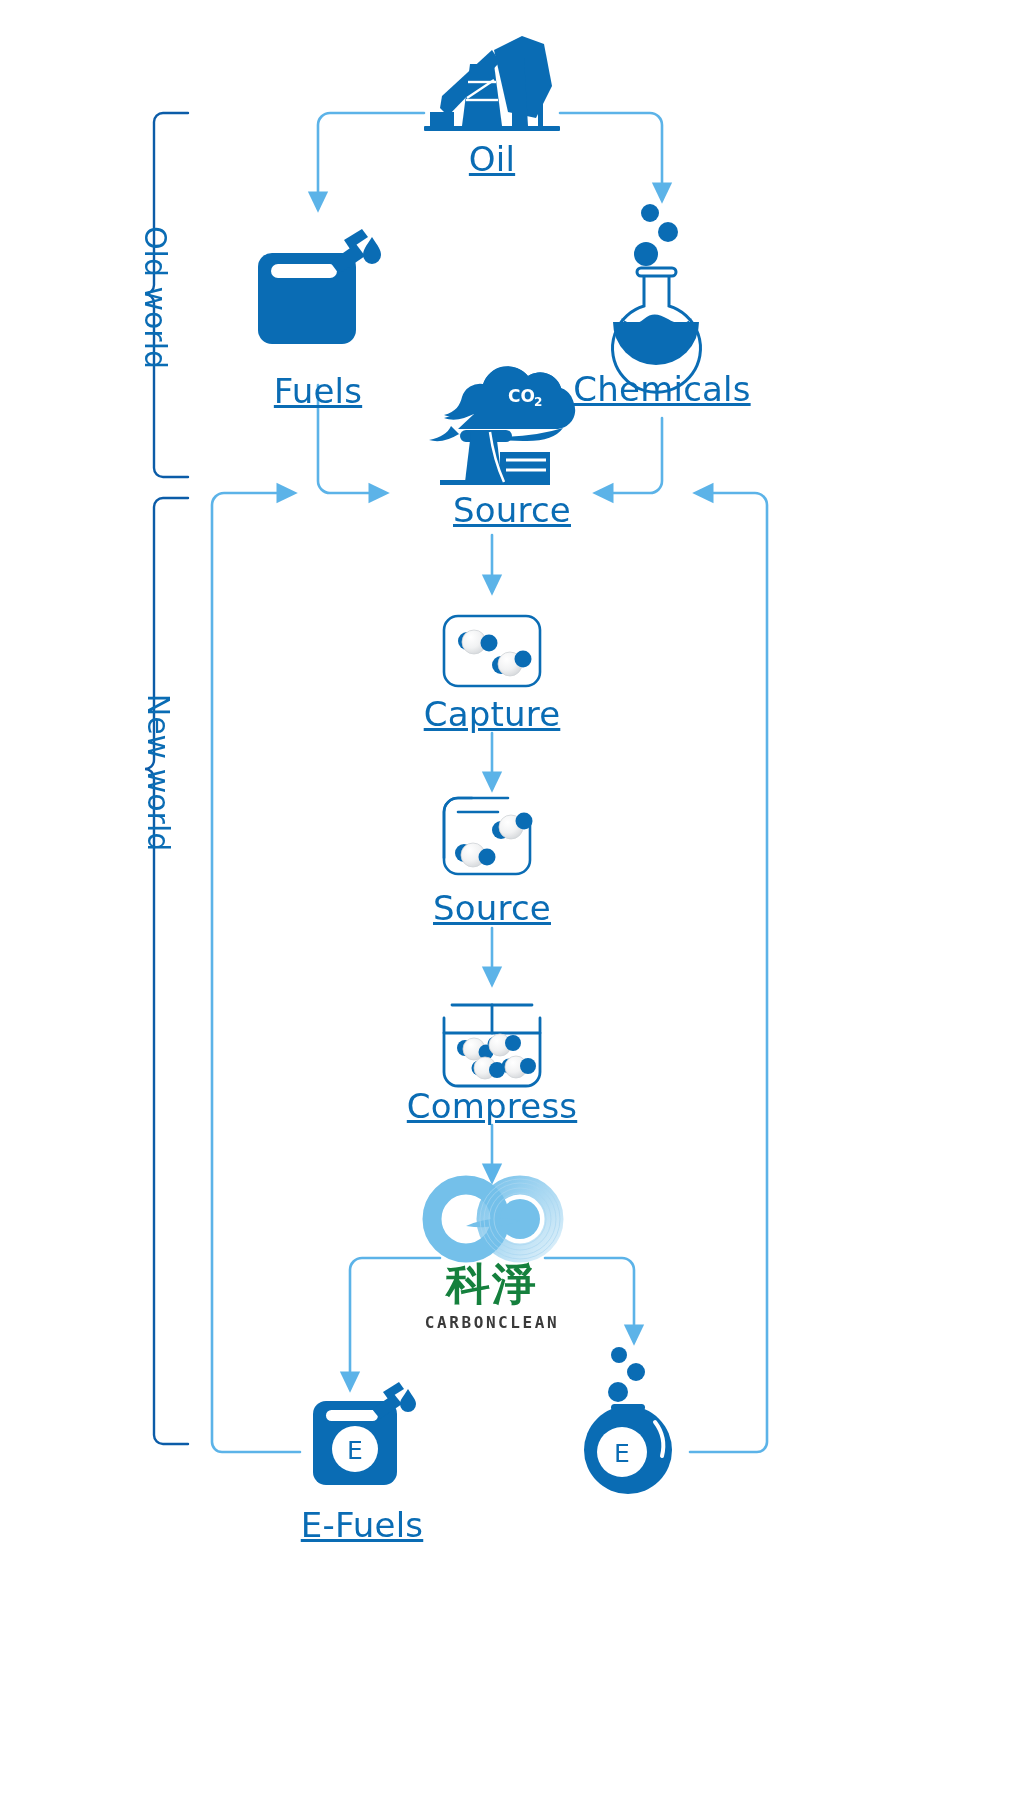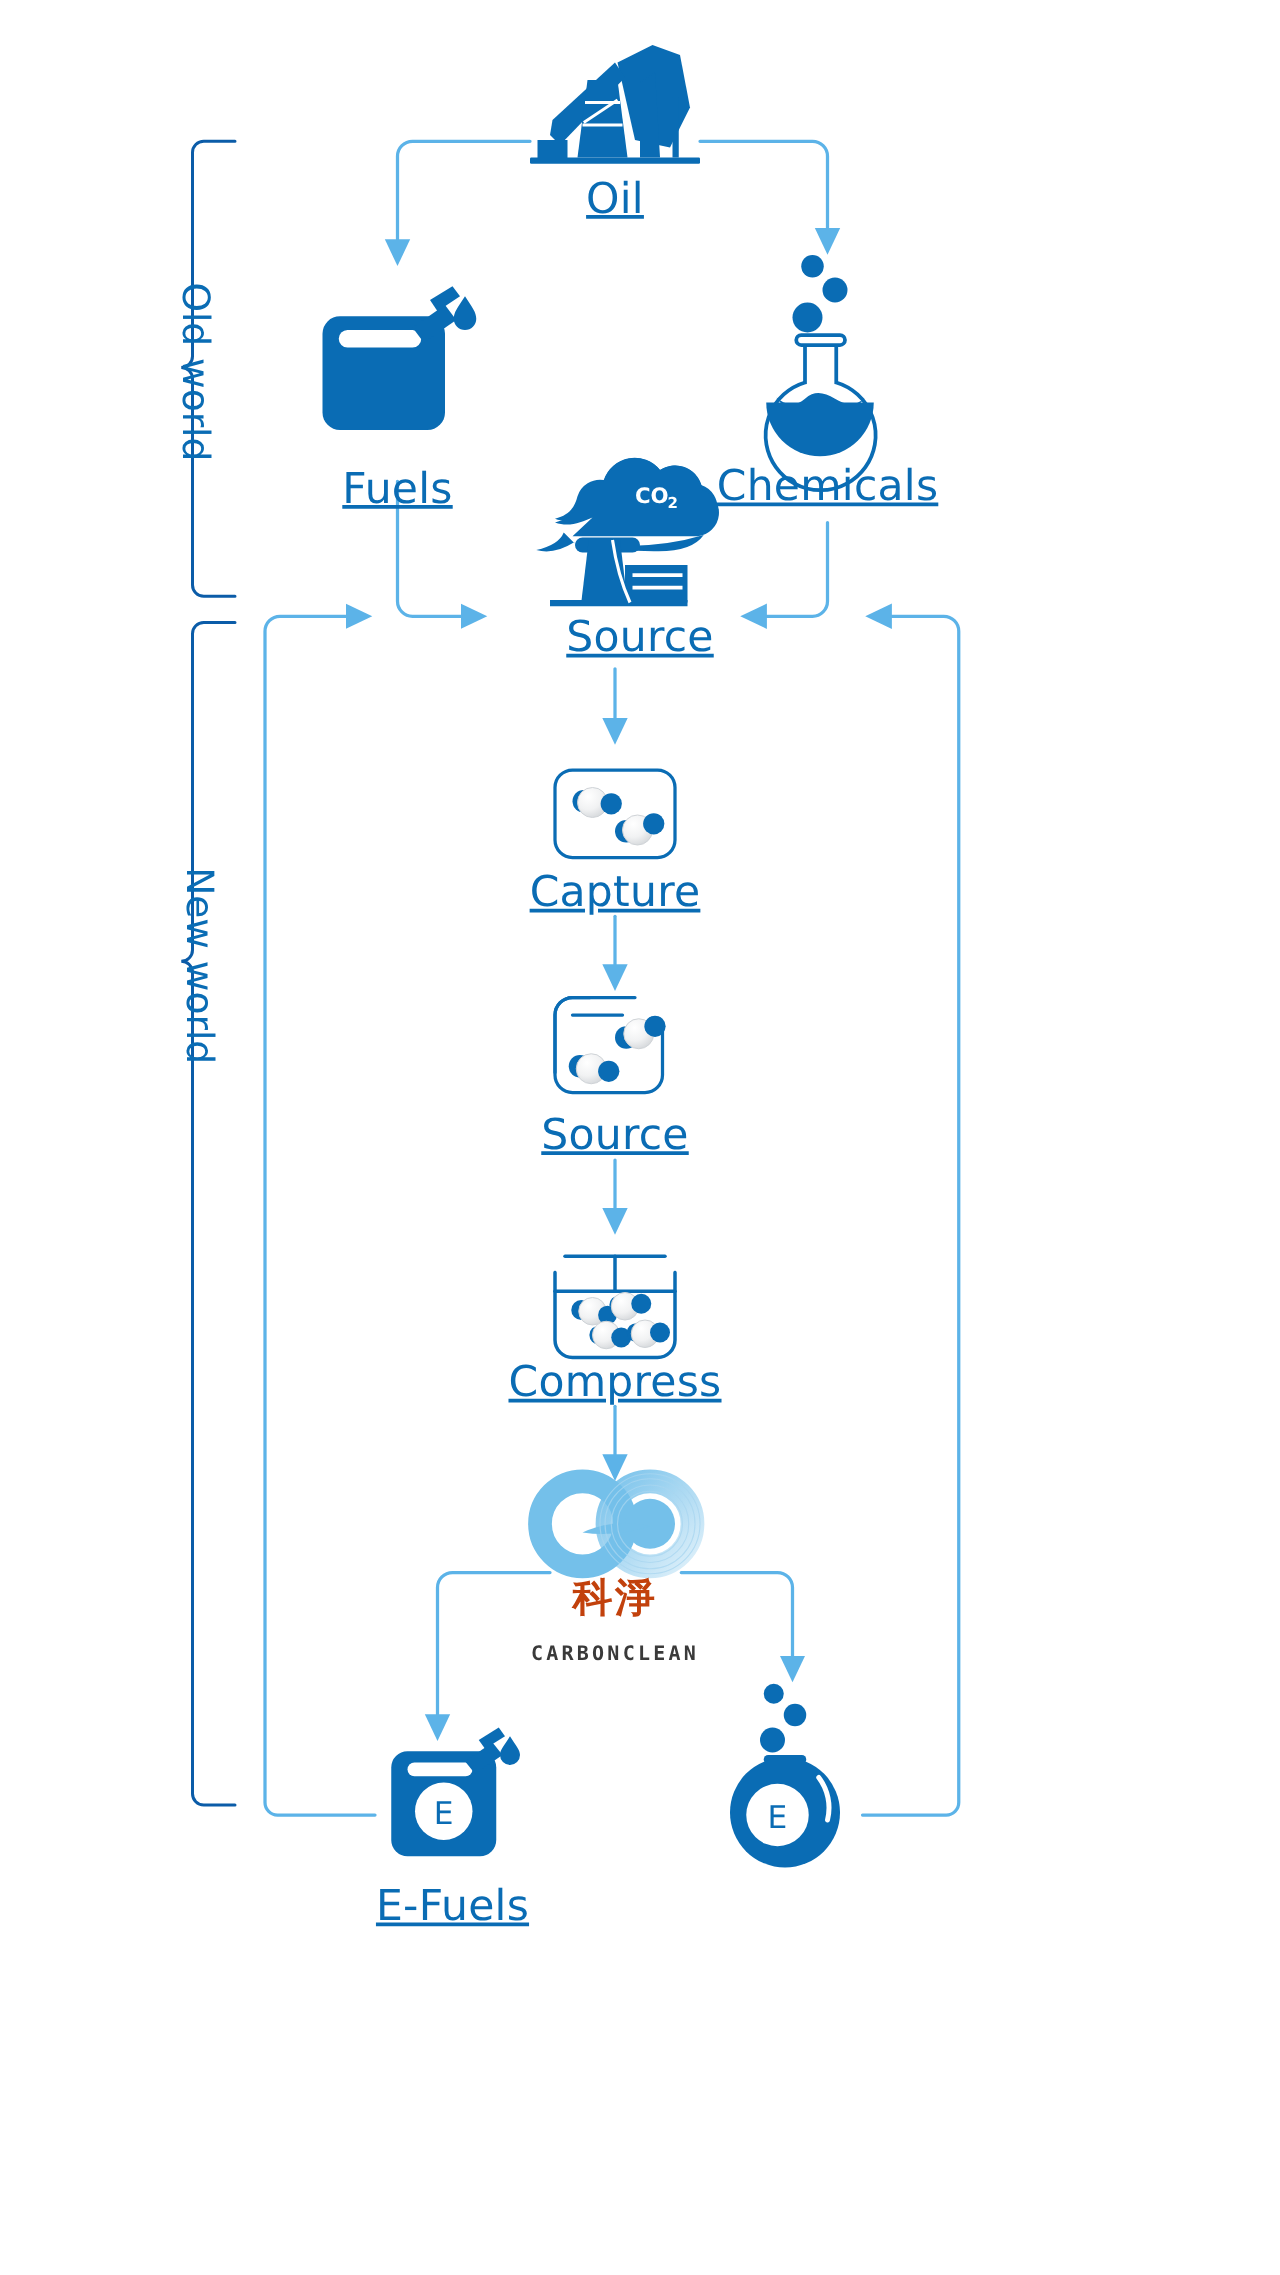--- a/index.html
+++ b/index.html
@@ -14,21 +14,21 @@
     font-size:34px;font-weight:400;letter-spacing:0.2px;white-space:nowrap;
     transform:translateX(-50%);
     text-decoration:underline;
   }
   .bracket-label{
     position:absolute;color:#0a6cb4;font-size:30px;font-weight:400;
     white-space:nowrap;transform-origin:50% 50%;
   }
   .logo-cn{
     position:absolute;text-align:center;transform:translateX(-50%);
-    color:#c2410c;font-size:32px;font-weight:700;letter-spacing:2px;
+    color:#15803d;font-size:44px;font-weight:700;letter-spacing:2px;
     font-family:"DejaVu Sans","Liberation Sans",sans-serif;line-height:1;
   }
   .logo-en{
     position:absolute;text-align:center;transform:translateX(-50%);
     color:#3a3a3a;font-size:16px;font-weight:700;letter-spacing:2.6px;
     font-family:"DejaVu Sans Mono","Liberation Mono",monospace;
   }
 </style>
 </head>
 <body>

